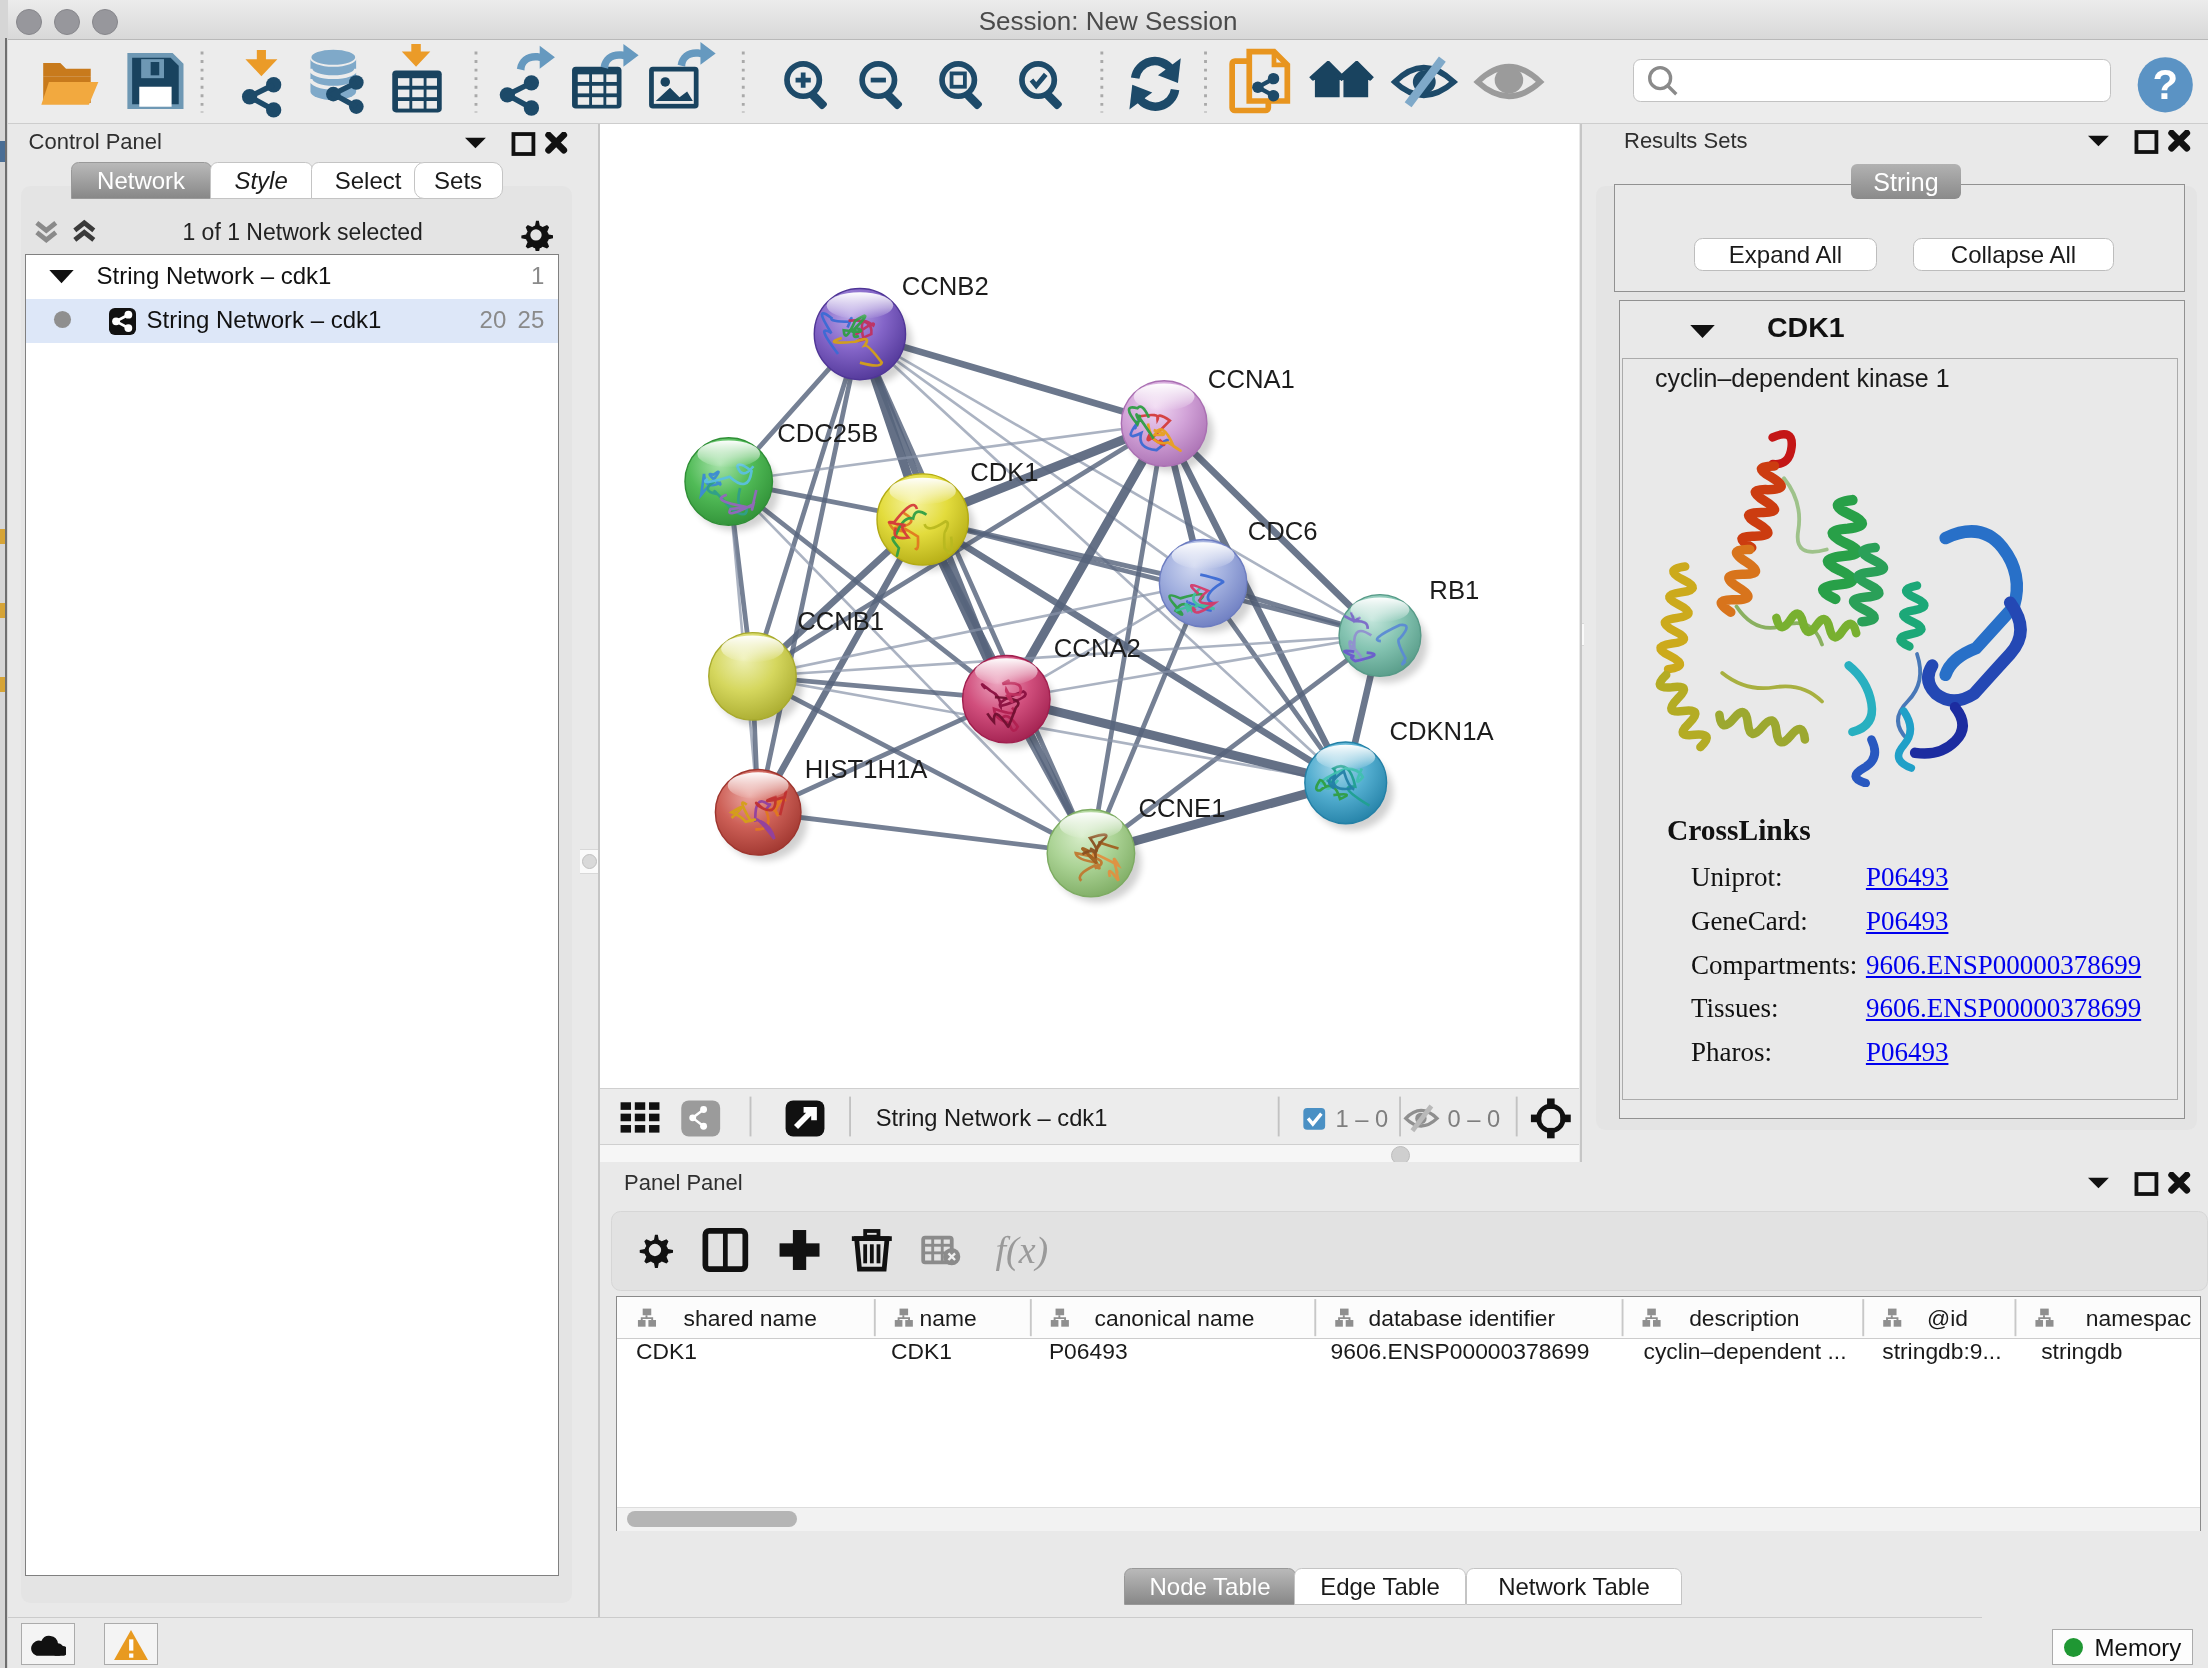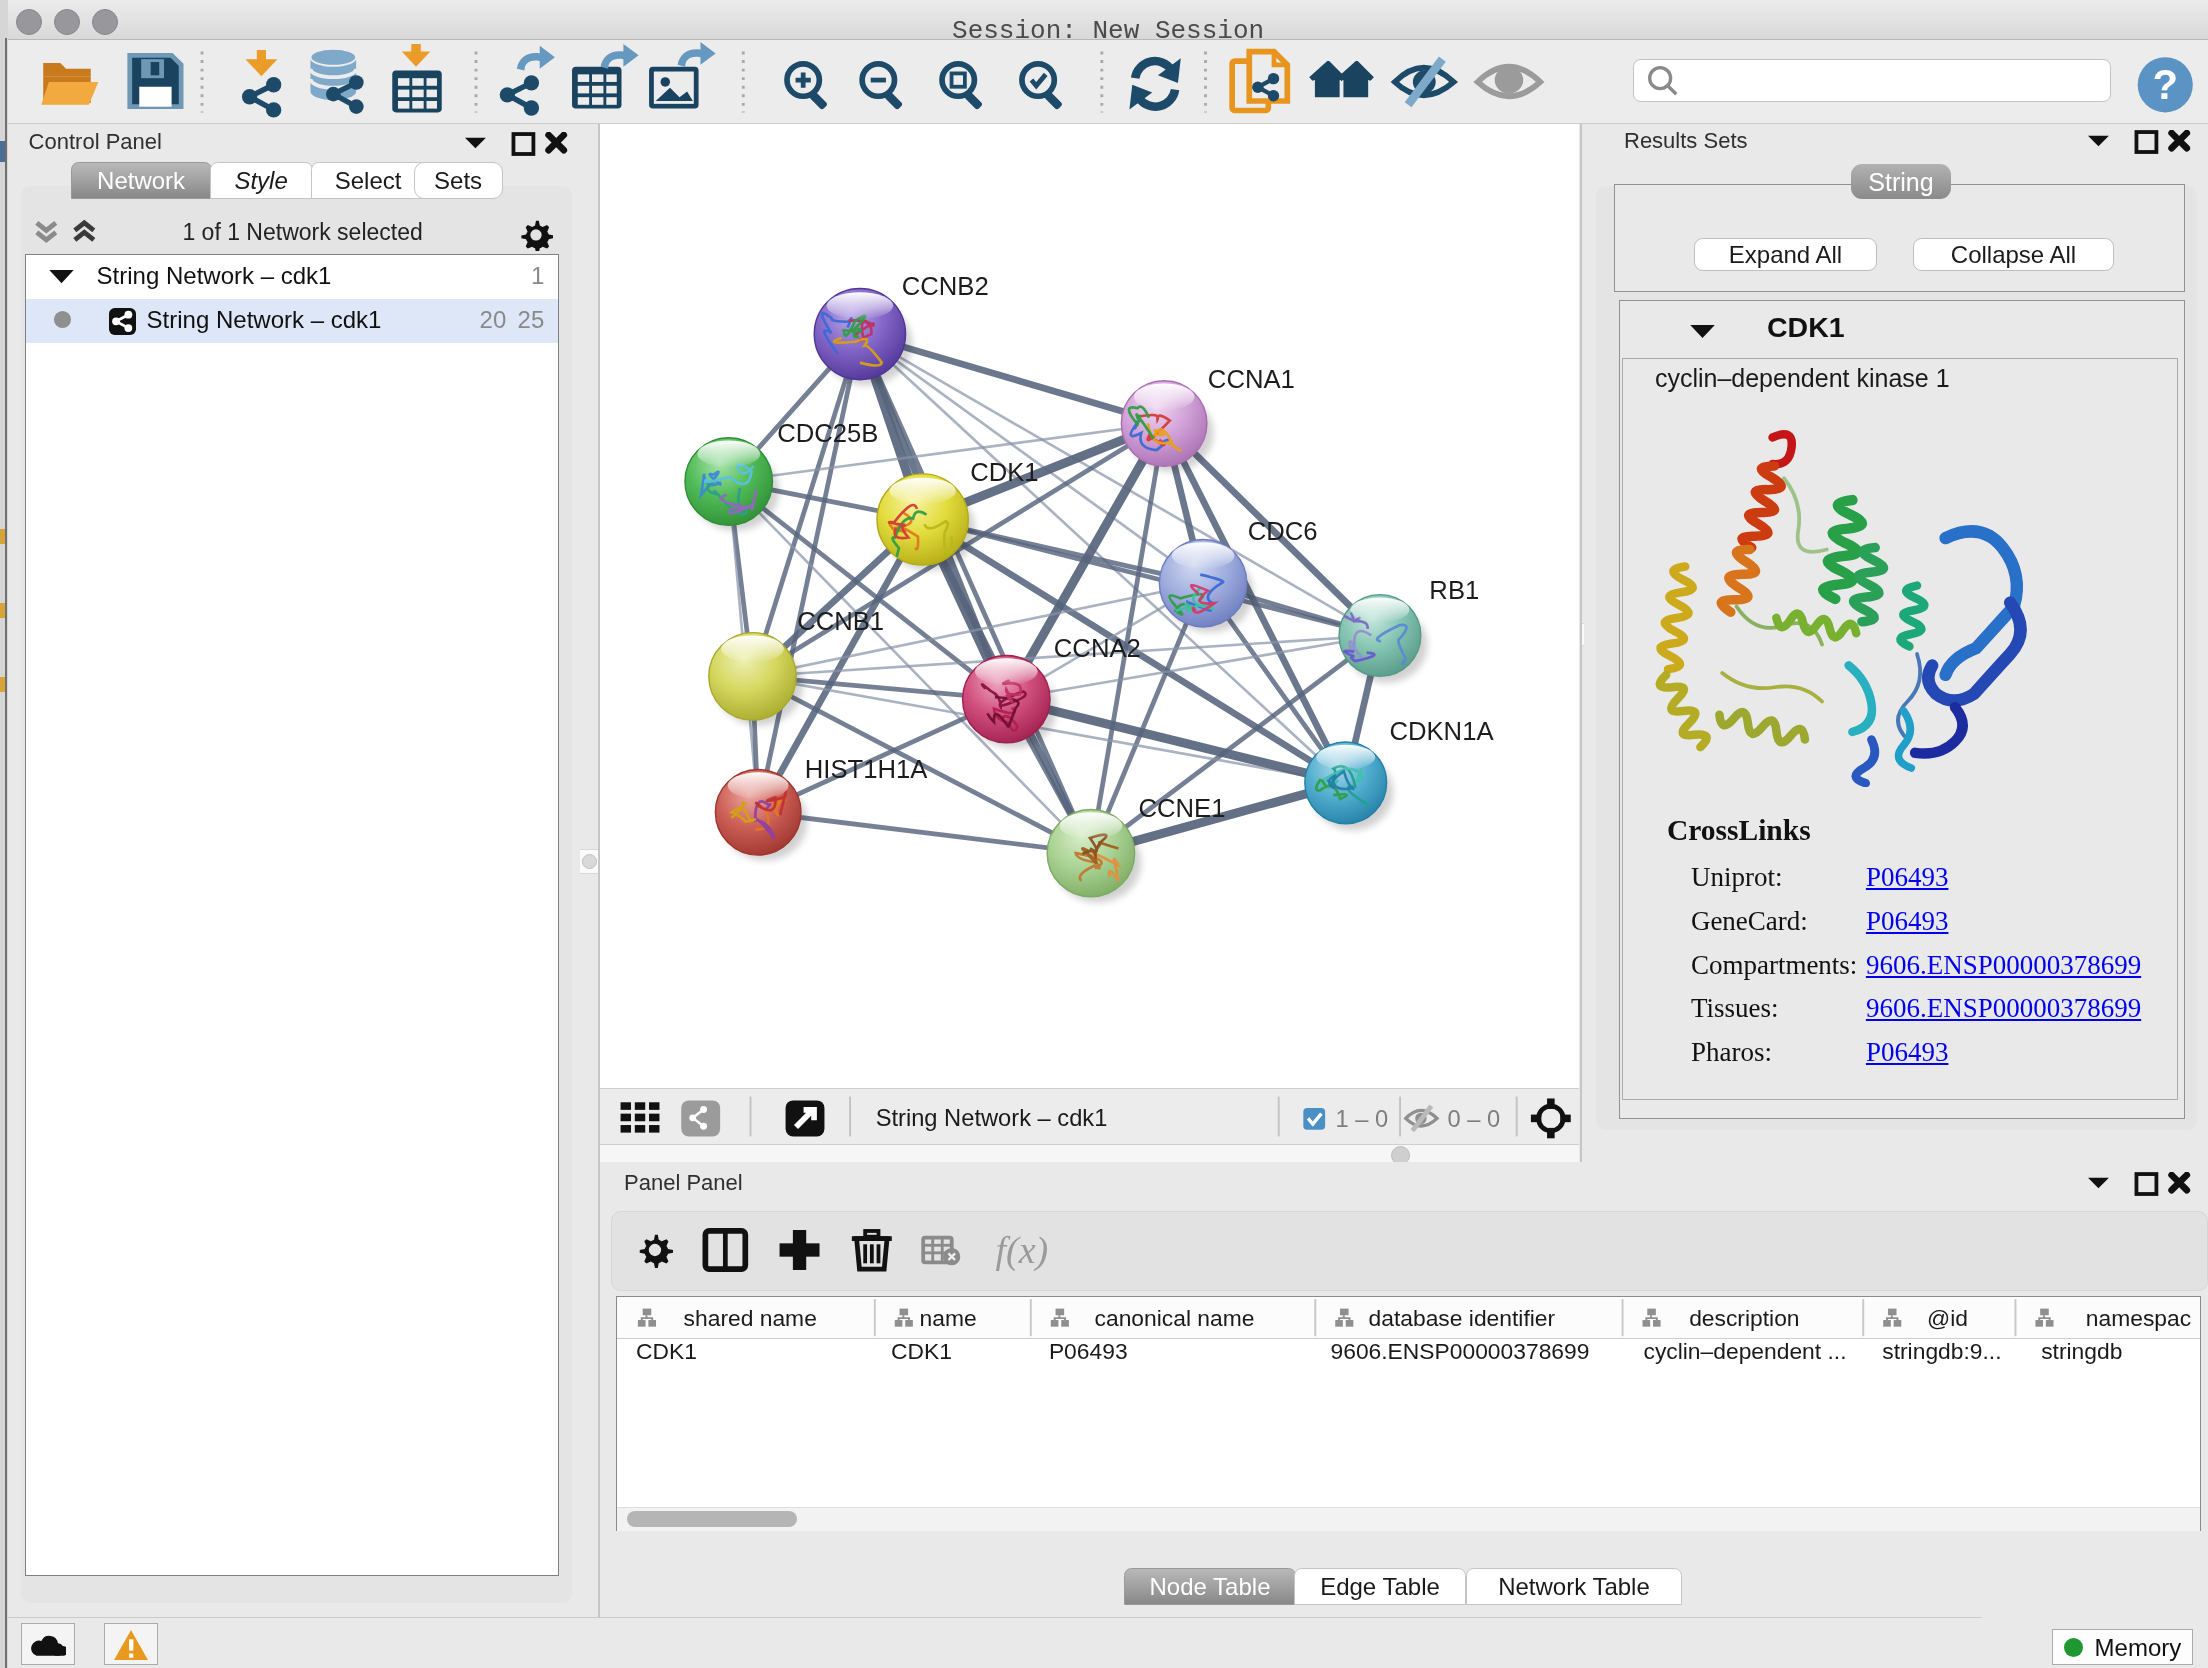--- a/index.html
+++ b/index.html
@@ -6,22 +6,22 @@
   body{width:2208px;height:1668px;position:relative;overflow:hidden;
        font-family:"Liberation Sans",sans-serif;background:#e9e9e9;}
   .abs{position:absolute;}
   #leftstrip{left:0;top:0;width:7.6px;height:1668px;background:#d6d6d6;}
   #leftstrip .bar{position:absolute;left:4.8px;top:38px;width:1.9px;height:1630px;background:#6f6f6f;}
   
   #titlebar{left:7.6px;top:0;width:2201px;height:39px;
     background:linear-gradient(#ececec,#d8d8d8);border-bottom:1px solid #b9b9b9;}
   .tl{position:absolute;top:8.6px;width:24px;height:24px;border-radius:50%;
       background:#97979c;border:1px solid #86868b;}
-  #title{position:absolute;top:16px;left:0;width:100%;text-align:center;
-     font-size:26px;color:#4a4a4a;font-family:Liberation Mono, monospace;}
+  #title{position:absolute;top:6px;left:0;width:100%;text-align:center;
+     font-size:26px;color:#4a4a4a;}
   
   #toolbar{left:7.6px;top:40px;width:2201px;height:83px;background:#ececec;
      border-bottom:1px solid #cdcdcd;}
   #searchbox{position:absolute;left:1625px;top:19px;width:476px;height:41px;
      background:#fff;border:1.9px solid #c2c2c2;border-radius:7.6px;}
   
   .ptitle{font-size:22px;color:#2f2f2f;}
   
   #cpanel{left:7.6px;top:124px;width:591px;height:1493px;background:#e9e9e9;}
   .tab{height:35px;background:#fff;border:1px solid #c4c4c4;border-radius:7.6px 7.6px 0 0;
@@ -569,21 +569,21 @@
 <div class="abs" style="left:1582px;top:623px;width:17px;height:21px;background:#fafafa;border-top:1px solid #d8d8d8;border-bottom:1px solid #d8d8d8;"></div>
 <div class="abs" style="left:1584px;top:627px;width:12.4px;height:12.4px;border-radius:50%;background:#d9d9d9;border:1px solid #c0c0c0;"></div>
 <div id="rpanel" class="abs">
   <div class="abs ptitle" style="left:40px;top:3.8px;">Results Sets</div>
   <svg class="abs" style="left:504px;top:5.7px;" width="114" height="25" viewBox="0 0 120 26">
     <path d="M0 6 L22 6 L11 17 Z" fill="#111"></path>
     <rect x="51" y="2" width="21" height="21" fill="none" stroke="#111" stroke-width="4"></rect>
     <path d="M88 3 L104 19 M104 3 L88 19" stroke="#111" stroke-width="7" stroke-linecap="round"></path>
   </svg>
   <div class="abs" style="left:12.4px;top:62px;width:601px;height:944px;background:#e4e4e4;border-radius:9.5px;"></div>
-  <div class="abs" style="left:267px;top:40px;width:100px;height:35px;border-radius:11px;z-index:5;
+  <div class="abs" style="left:267px;top:40px;width:110px;height:35px;border-radius:6px;z-index:5;
        background:linear-gradient(#b2b2b2,#8a8a8a);color:#fff;font-size:25px;text-align:center;line-height:36px;">String</div>
 
   <div class="abs" style="left:30px;top:60px;width:569px;height:106px;border:1.9px solid #919191;background:#e9e9e9;">
     <div class="abs rbtn" style="left:79px;top:53px;width:181px;">Expand All</div>
     <div class="abs rbtn" style="left:298px;top:53px;width:199px;">Collapse All</div>
   </div>
 
   <div class="abs" style="left:35px;top:176px;width:564px;height:817px;border:1.9px solid #919191;background:#e9e9e9;">
     <svg class="abs" style="left:70px;top:22px;" width="25" height="17" viewBox="0 0 26 18">
         <path d="M0 2 L26 2 L13 16 Z" fill="#111"></path>

